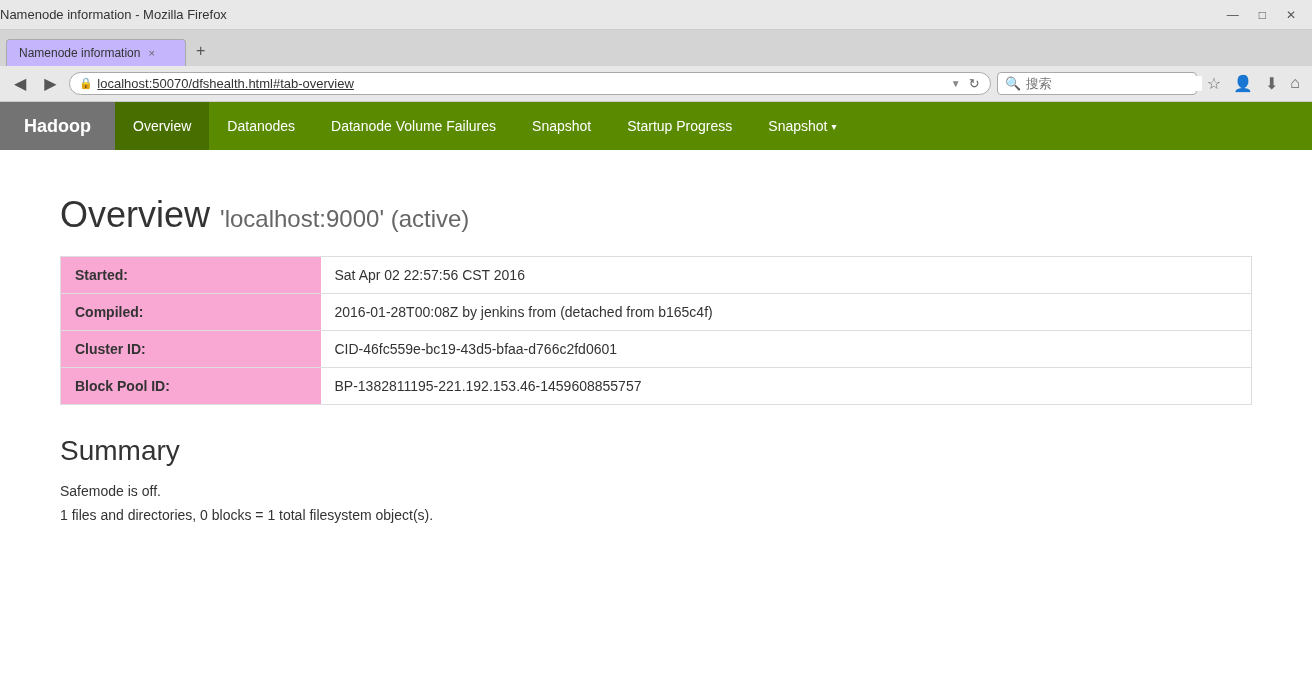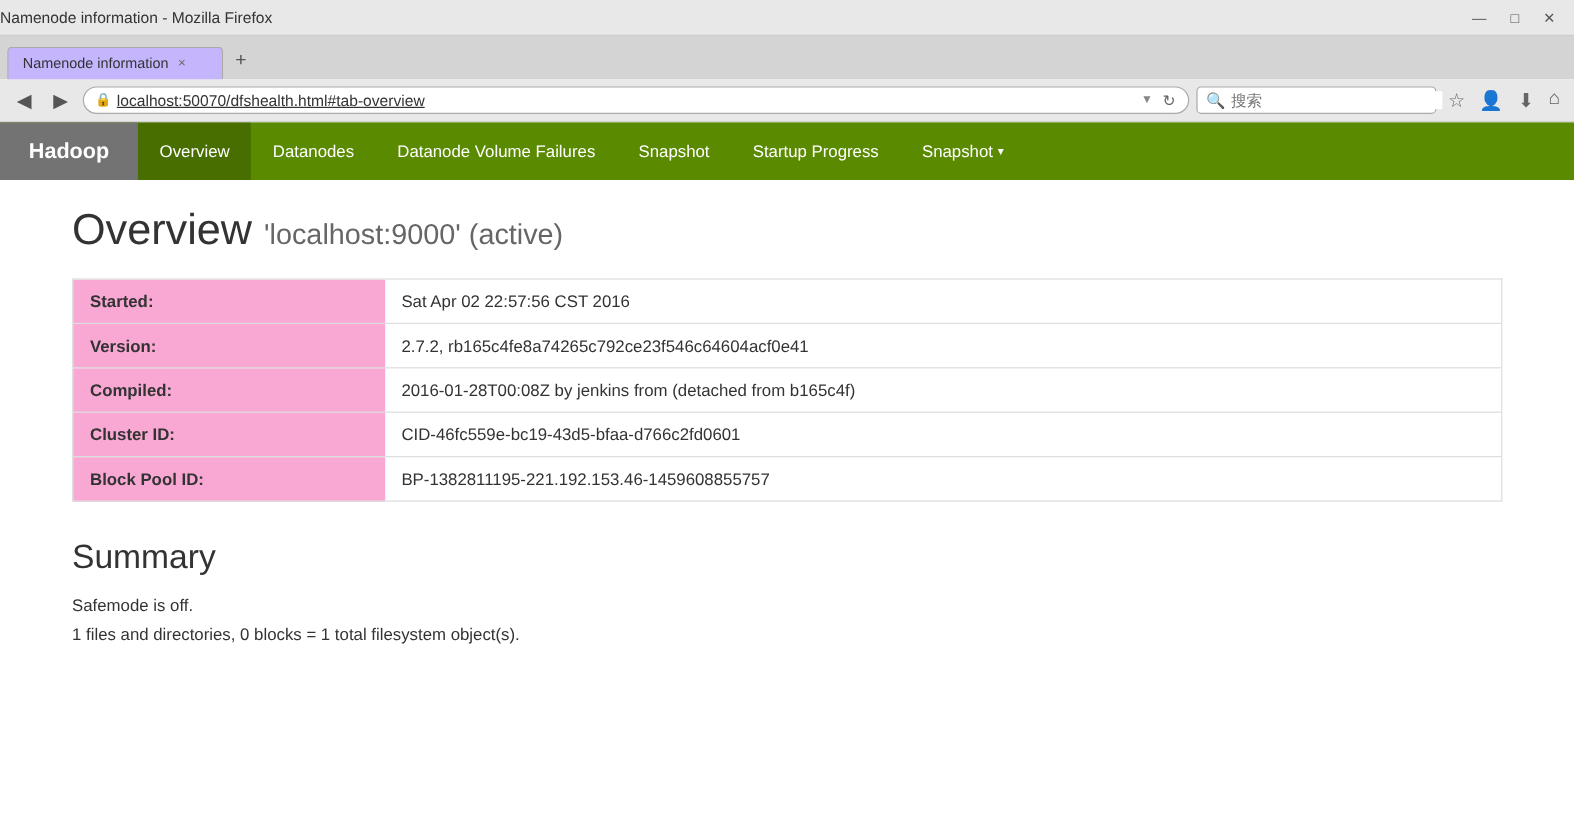--- a/index.html
+++ b/index.html
@@ -134,20 +134,21 @@
     .hadoop-nav-item-utilities {
       display: flex;
       align-items: center;
       gap: 4px;
     }
     .dropdown-arrow { font-size: 10px; }
 
     
     .page-content {
       padding: 20px 60px;
+      margin-top: 24px;
     }
     .page-title {
       font-size: 36px;
       font-weight: 300;
       color: #333;
       margin-bottom: 20px;
     }
     .page-title-sub {
       font-size: 24px;
       color: #666;
@@ -264,24 +265,20 @@
     <span class="page-title-sub"> <span>'localhost:9000' (active)</span></span>
   </h1>
 
   <table class="info-table">
     <tbody>
         <tr>
       <td>Started:</td>
       <td>Sat Apr 02 22:57:56 CST 2016</td>
     </tr>
     <tr>
-      <td>Version:</td>
-      <td>2.7.2, rb165c4fe8a74265c792ce23f546c64604acf0e41</td>
-    </tr>
-    <tr>
       <td>Compiled:</td>
       <td>2016-01-28T00:08Z by jenkins from (detached from b165c4f)</td>
     </tr>
     <tr>
       <td>Cluster ID:</td>
       <td>CID-46fc559e-bc19-43d5-bfaa-d766c2fd0601</td>
     </tr>
     <tr>
       <td>Block Pool ID:</td>
       <td>BP-1382811195-221.192.153.46-1459608855757</td>

